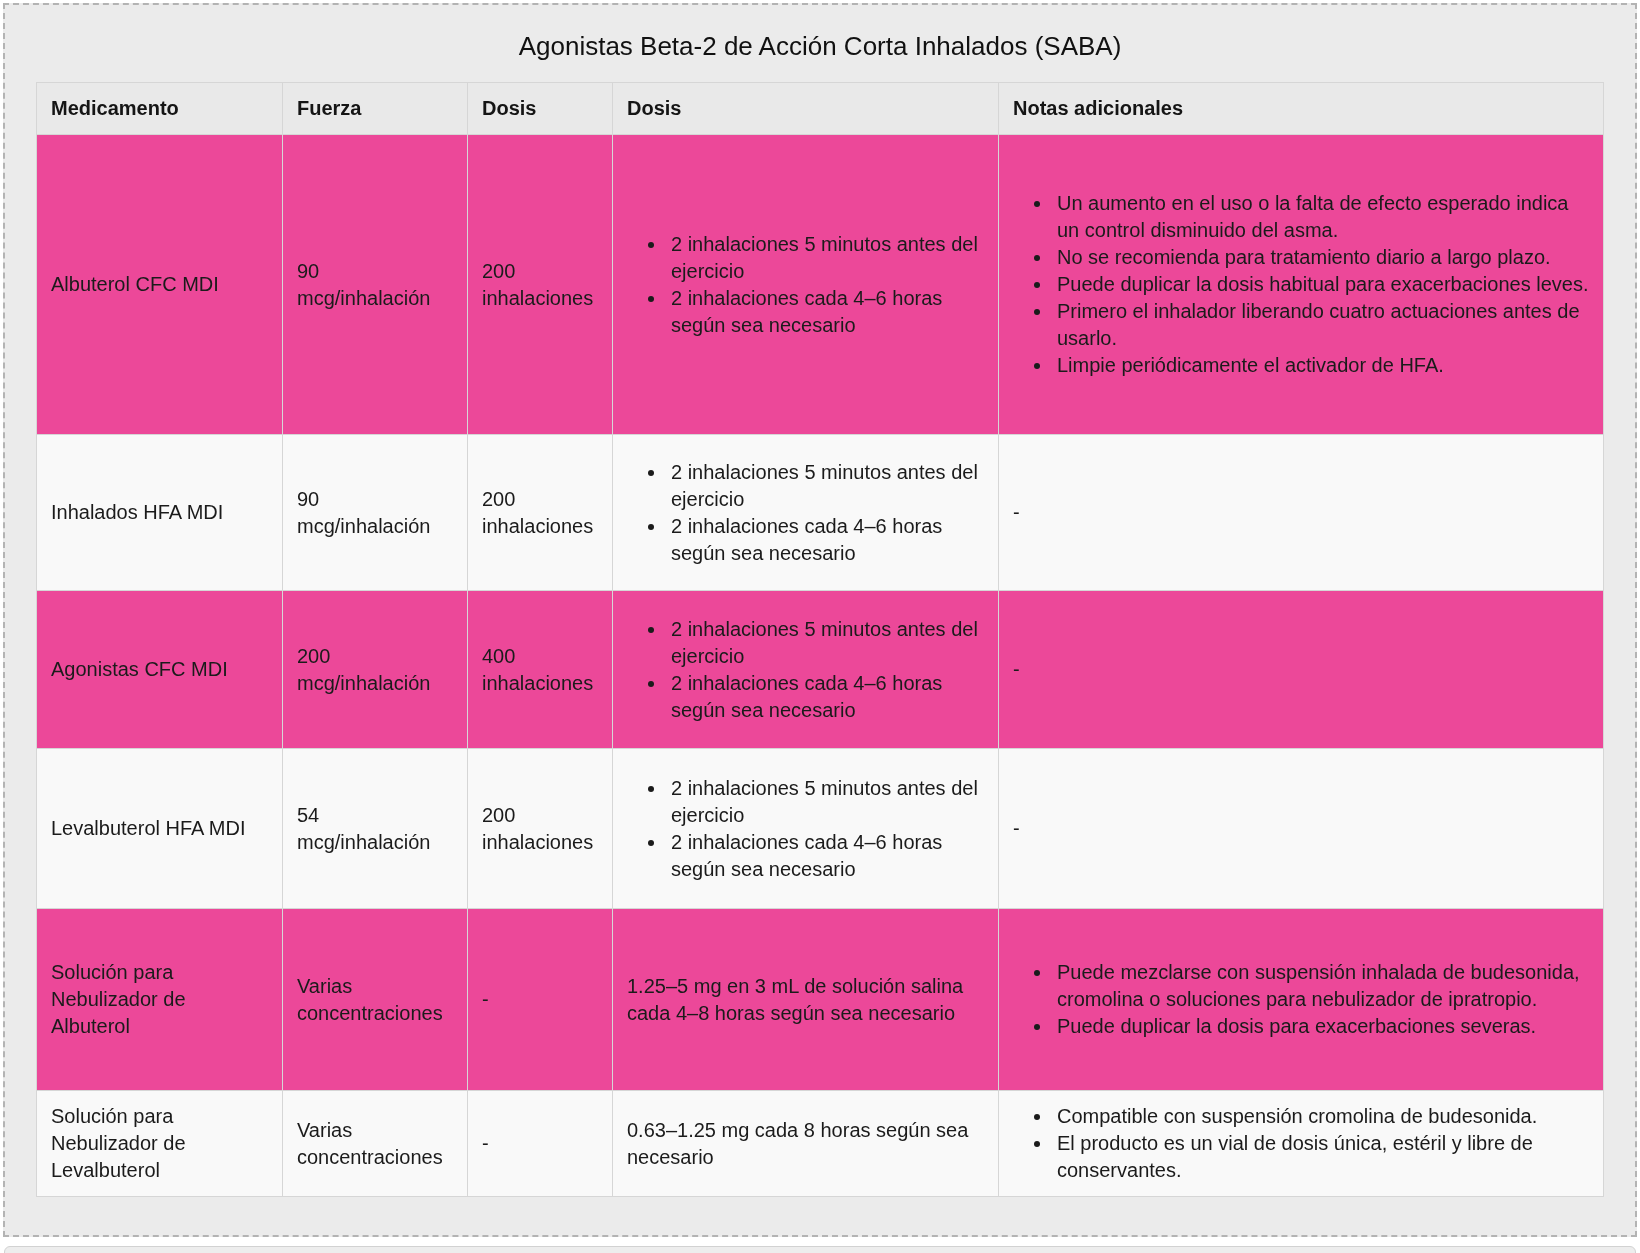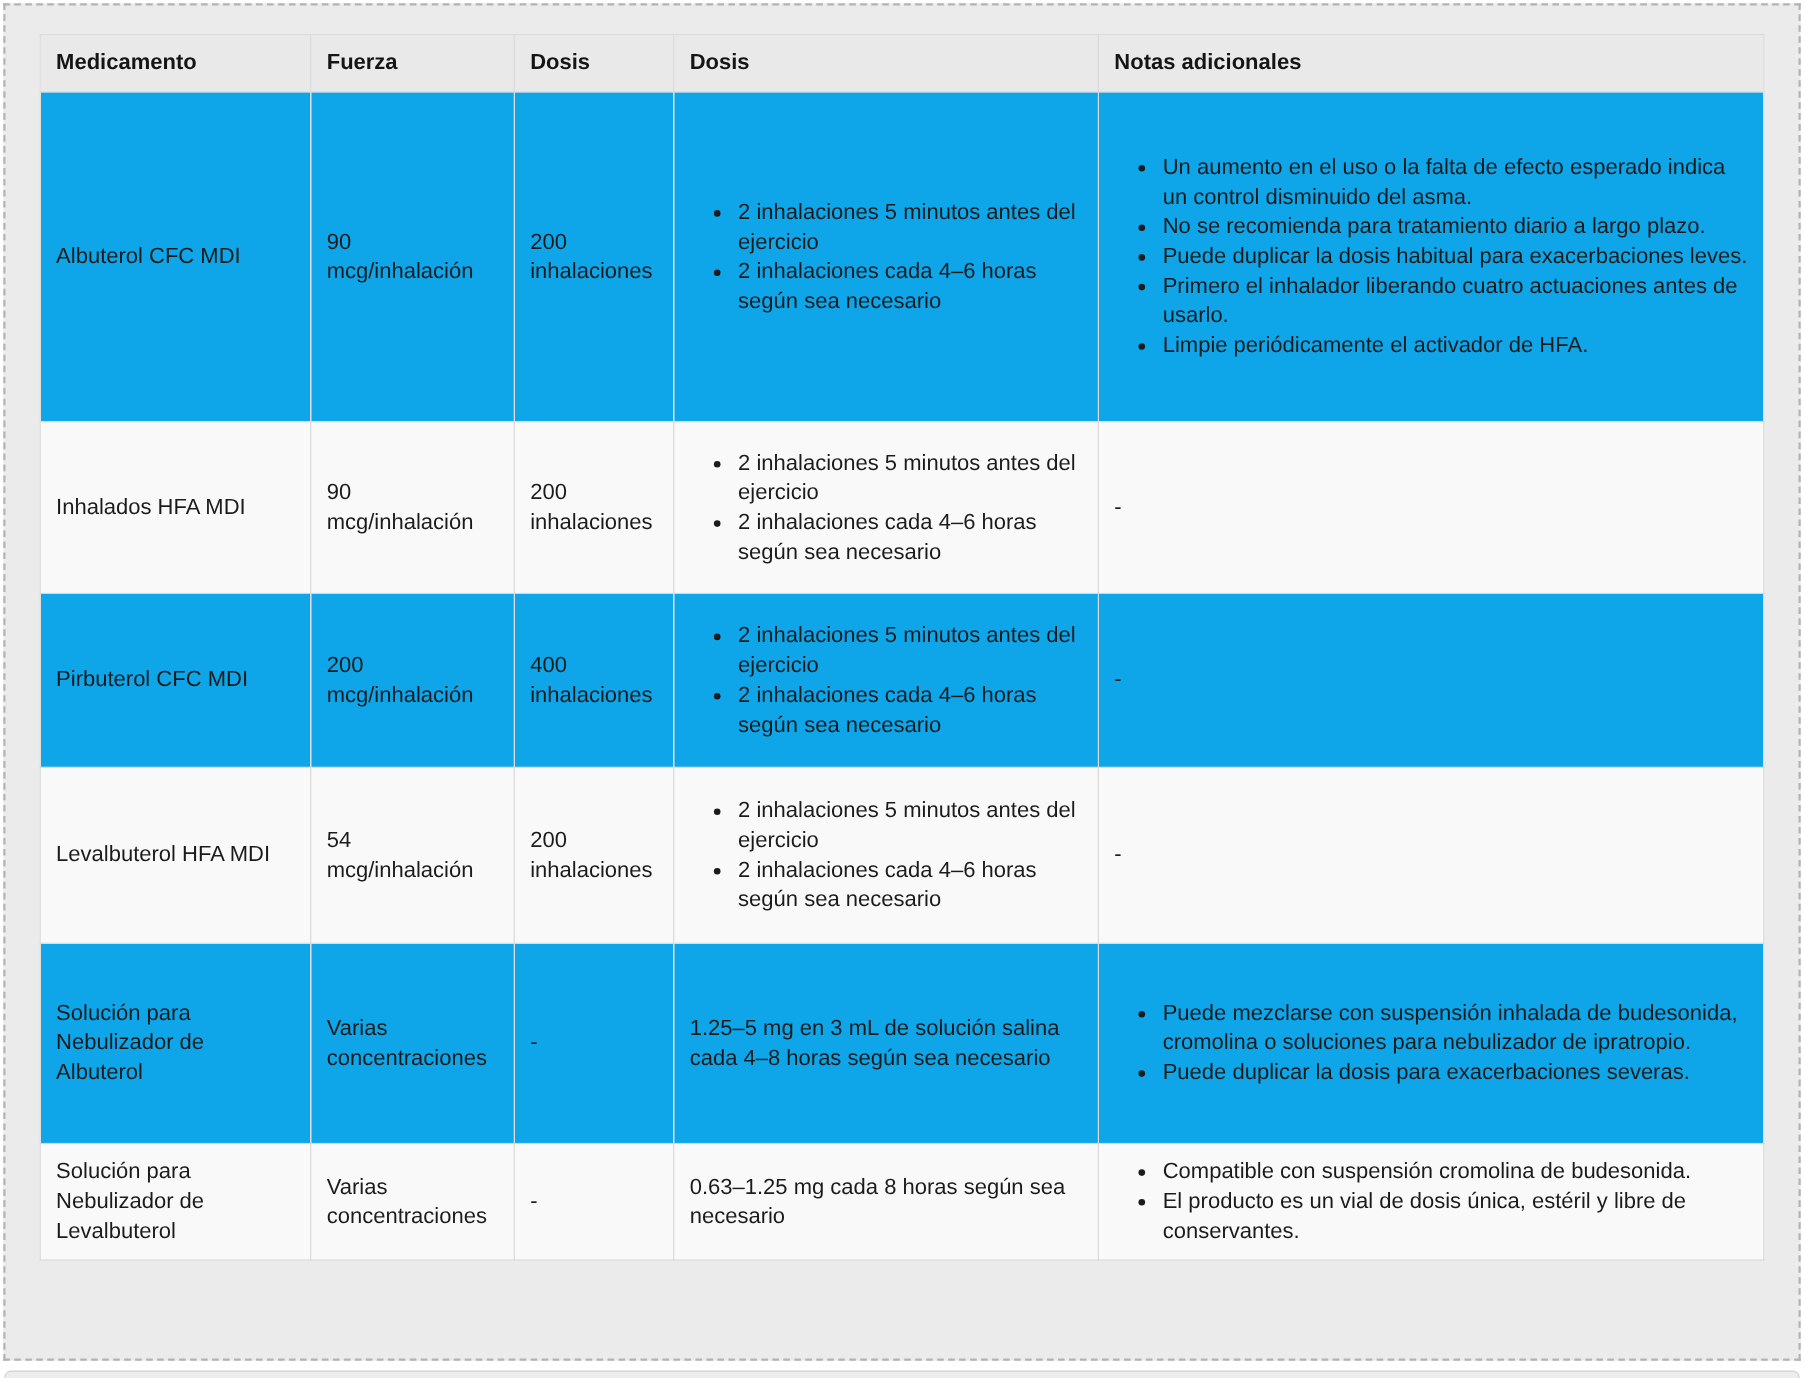--- a/index.html
+++ b/index.html
@@ -47,21 +47,21 @@
     font-size: 20px;
     line-height: 1.35;
     overflow: hidden;
   }
   .med-table thead tr { height: 47px; }
   .med-table th {
     background: #e9e9e9;
     font-weight: 700;
     color: #151515;
   }
-  .med-table tbody tr.odd td  { background: #0ea5e9; }
+  .med-table tbody tr.odd td  { background: #ec4899; }
   .med-table tbody tr.even td { background: #f9f9f9; }
   .med-table tbody tr:nth-child(1) { height: 300px; }
   .med-table tbody tr:nth-child(2) { height: 156px; }
   .med-table tbody tr:nth-child(3) { height: 158px; }
   .med-table tbody tr:nth-child(4) { height: 160px; }
   .med-table tbody tr:nth-child(5) { height: 182px; }
   .med-table tbody tr:nth-child(6) { height: 92px; }
   .med-table ul {
     margin: 0;
     padding: 0 0 0 40px;
@@ -79,20 +79,21 @@
     box-sizing: border-box;
     background: #ededed;
     border: 1px solid #d2d2d2;
     border-radius: 6px 6px 0 0;
   }
 </style>
 </head>
 <body>
 
 <div class="page">
+  <h1 class="title">Agonistas Beta-2 de Acción Corta Inhalados (SABA)</h1>
 
   <table class="med-table">
     <colgroup>
       <col style="width:246px">
       <col style="width:185px">
       <col style="width:145px">
       <col style="width:386px">
       <col>
     </colgroup>
     <thead>
@@ -131,21 +132,21 @@
           <td>200 inhalaciones</td>
           <td>
             <ul>
               <li>2 inhalaciones 5 minutos antes del ejercicio</li>
               <li>2 inhalaciones cada 4–6 horas según sea necesario</li>
             </ul>
           </td>
           <td>-</td>
         </tr>
         <tr class="odd">
-          <td>Pirbuterol CFC MDI</td>
+          <td>Agonistas CFC MDI</td>
           <td>200 mcg/inhalación</td>
           <td>400 inhalaciones</td>
           <td>
             <ul>
               <li>2 inhalaciones 5 minutos antes del ejercicio</li>
               <li>2 inhalaciones cada 4–6 horas según sea necesario</li>
             </ul>
           </td>
           <td>-</td>
         </tr>

